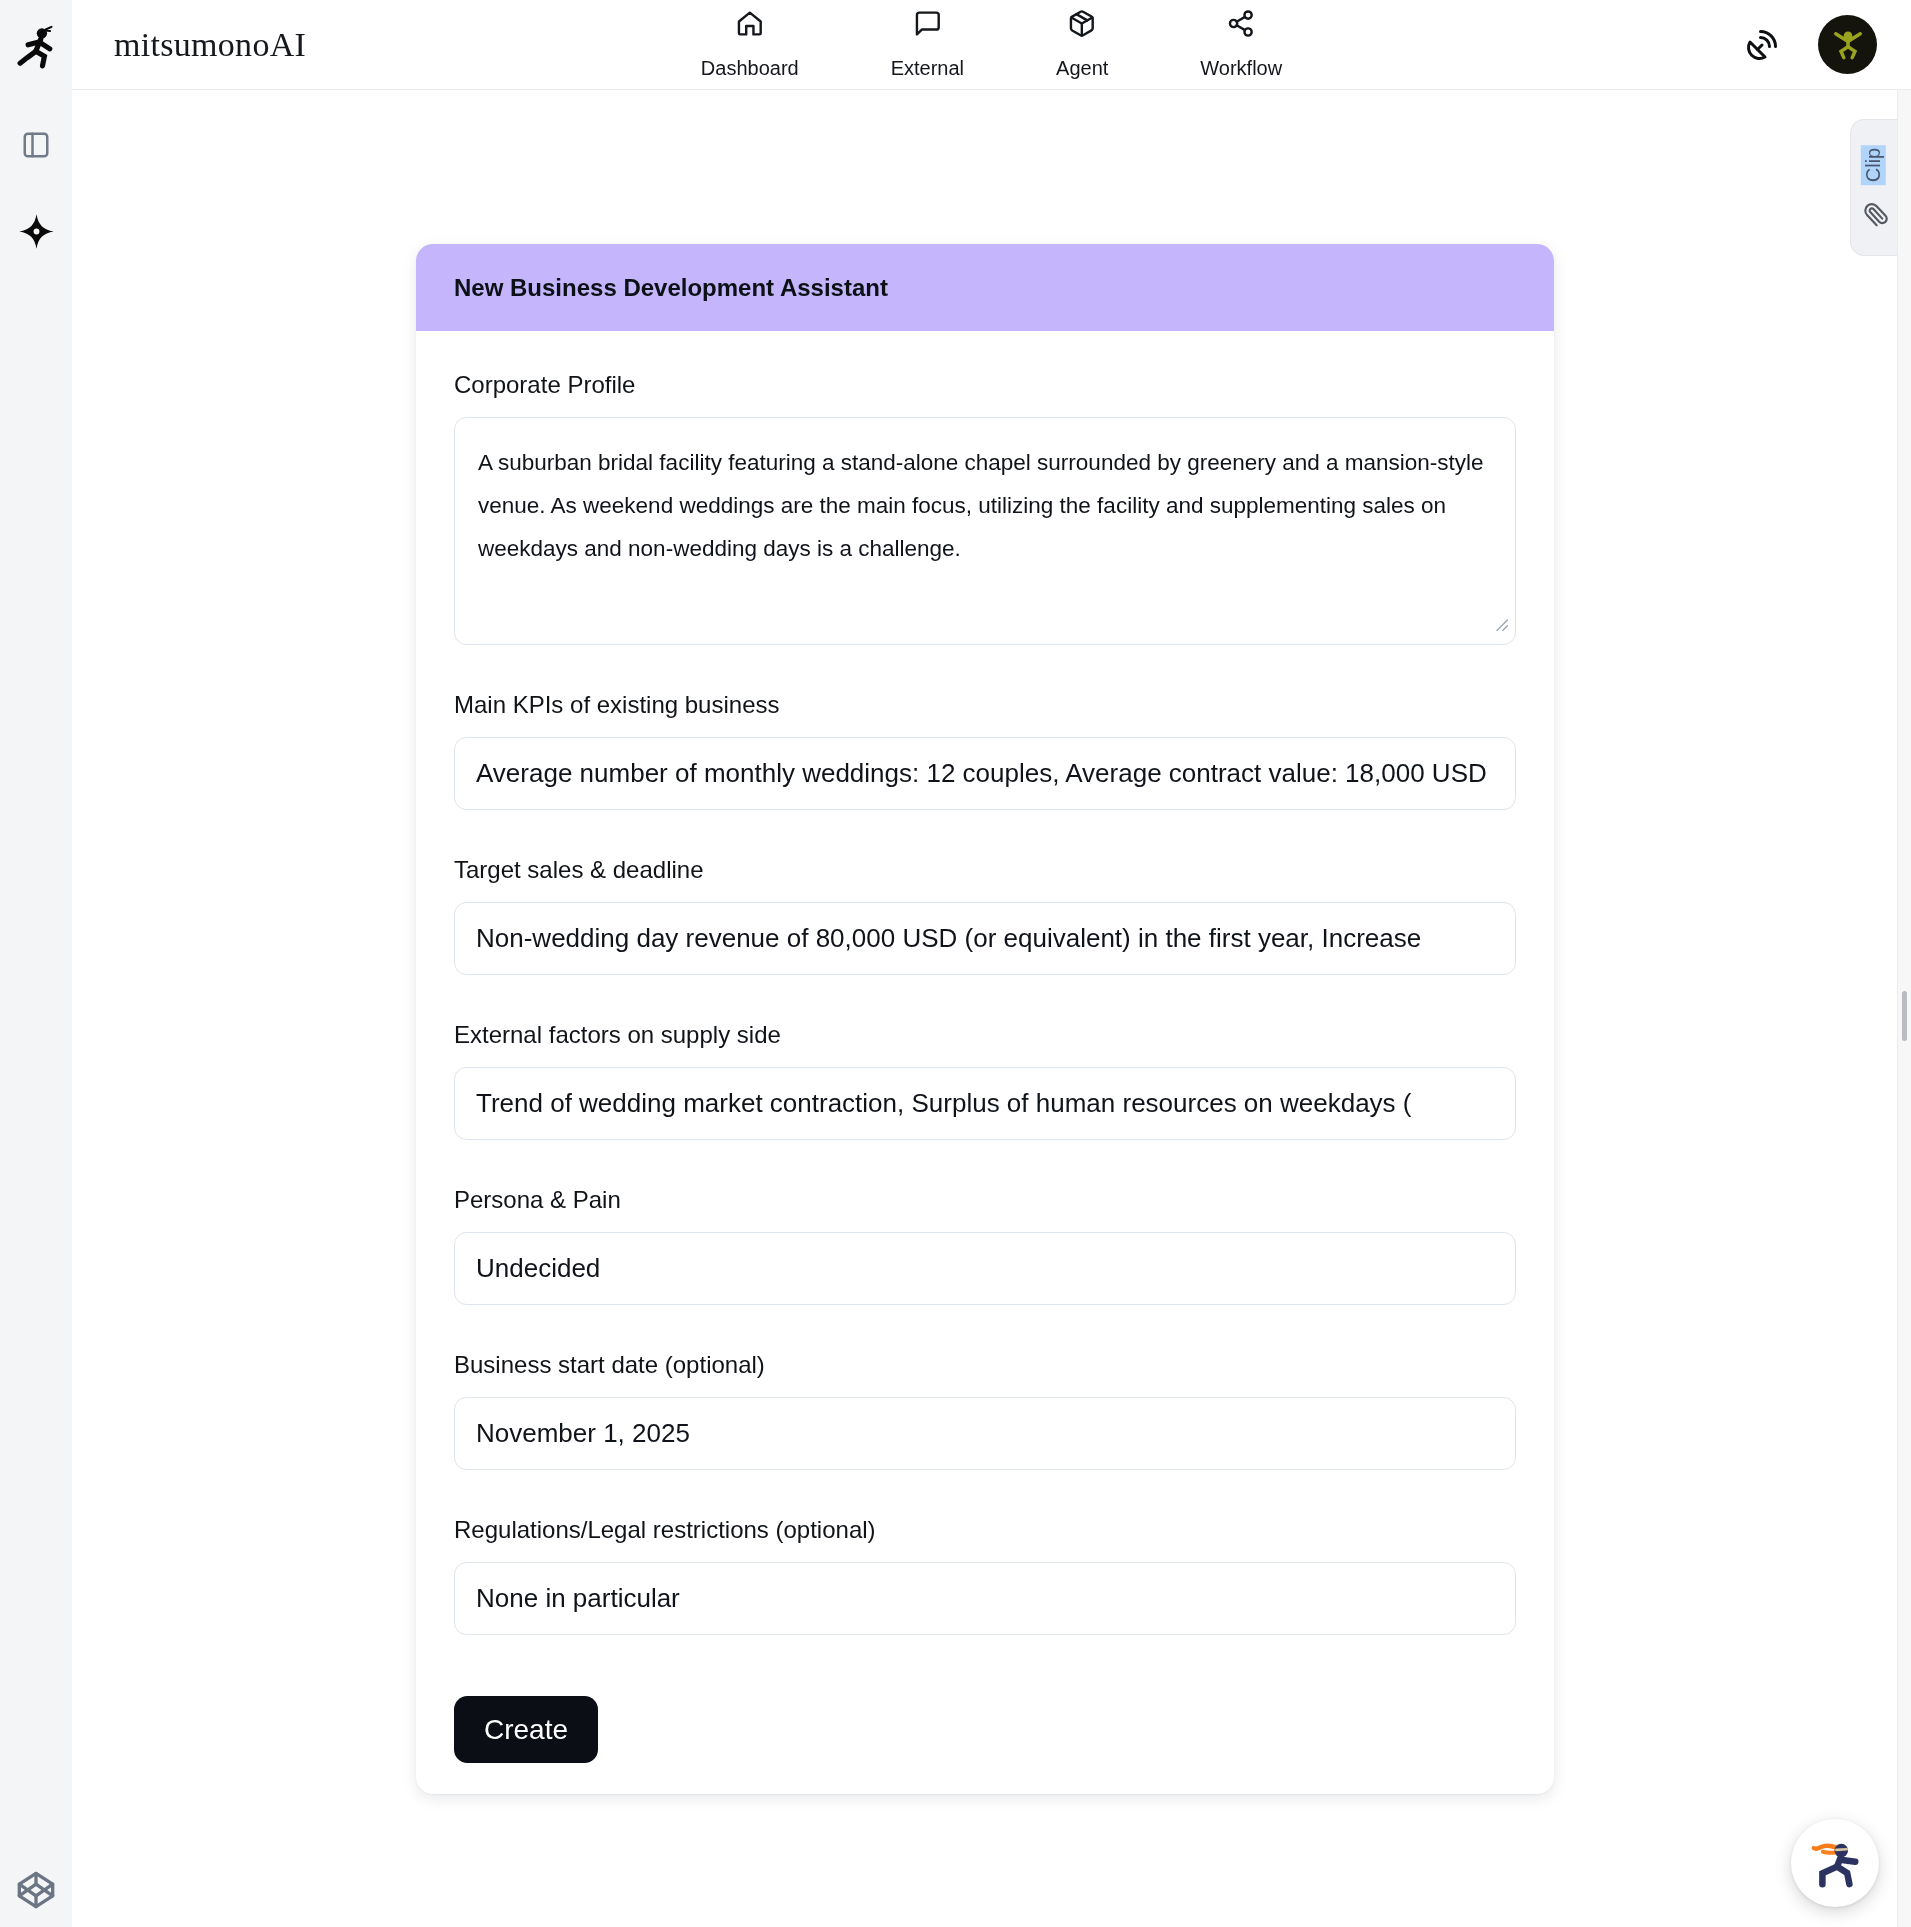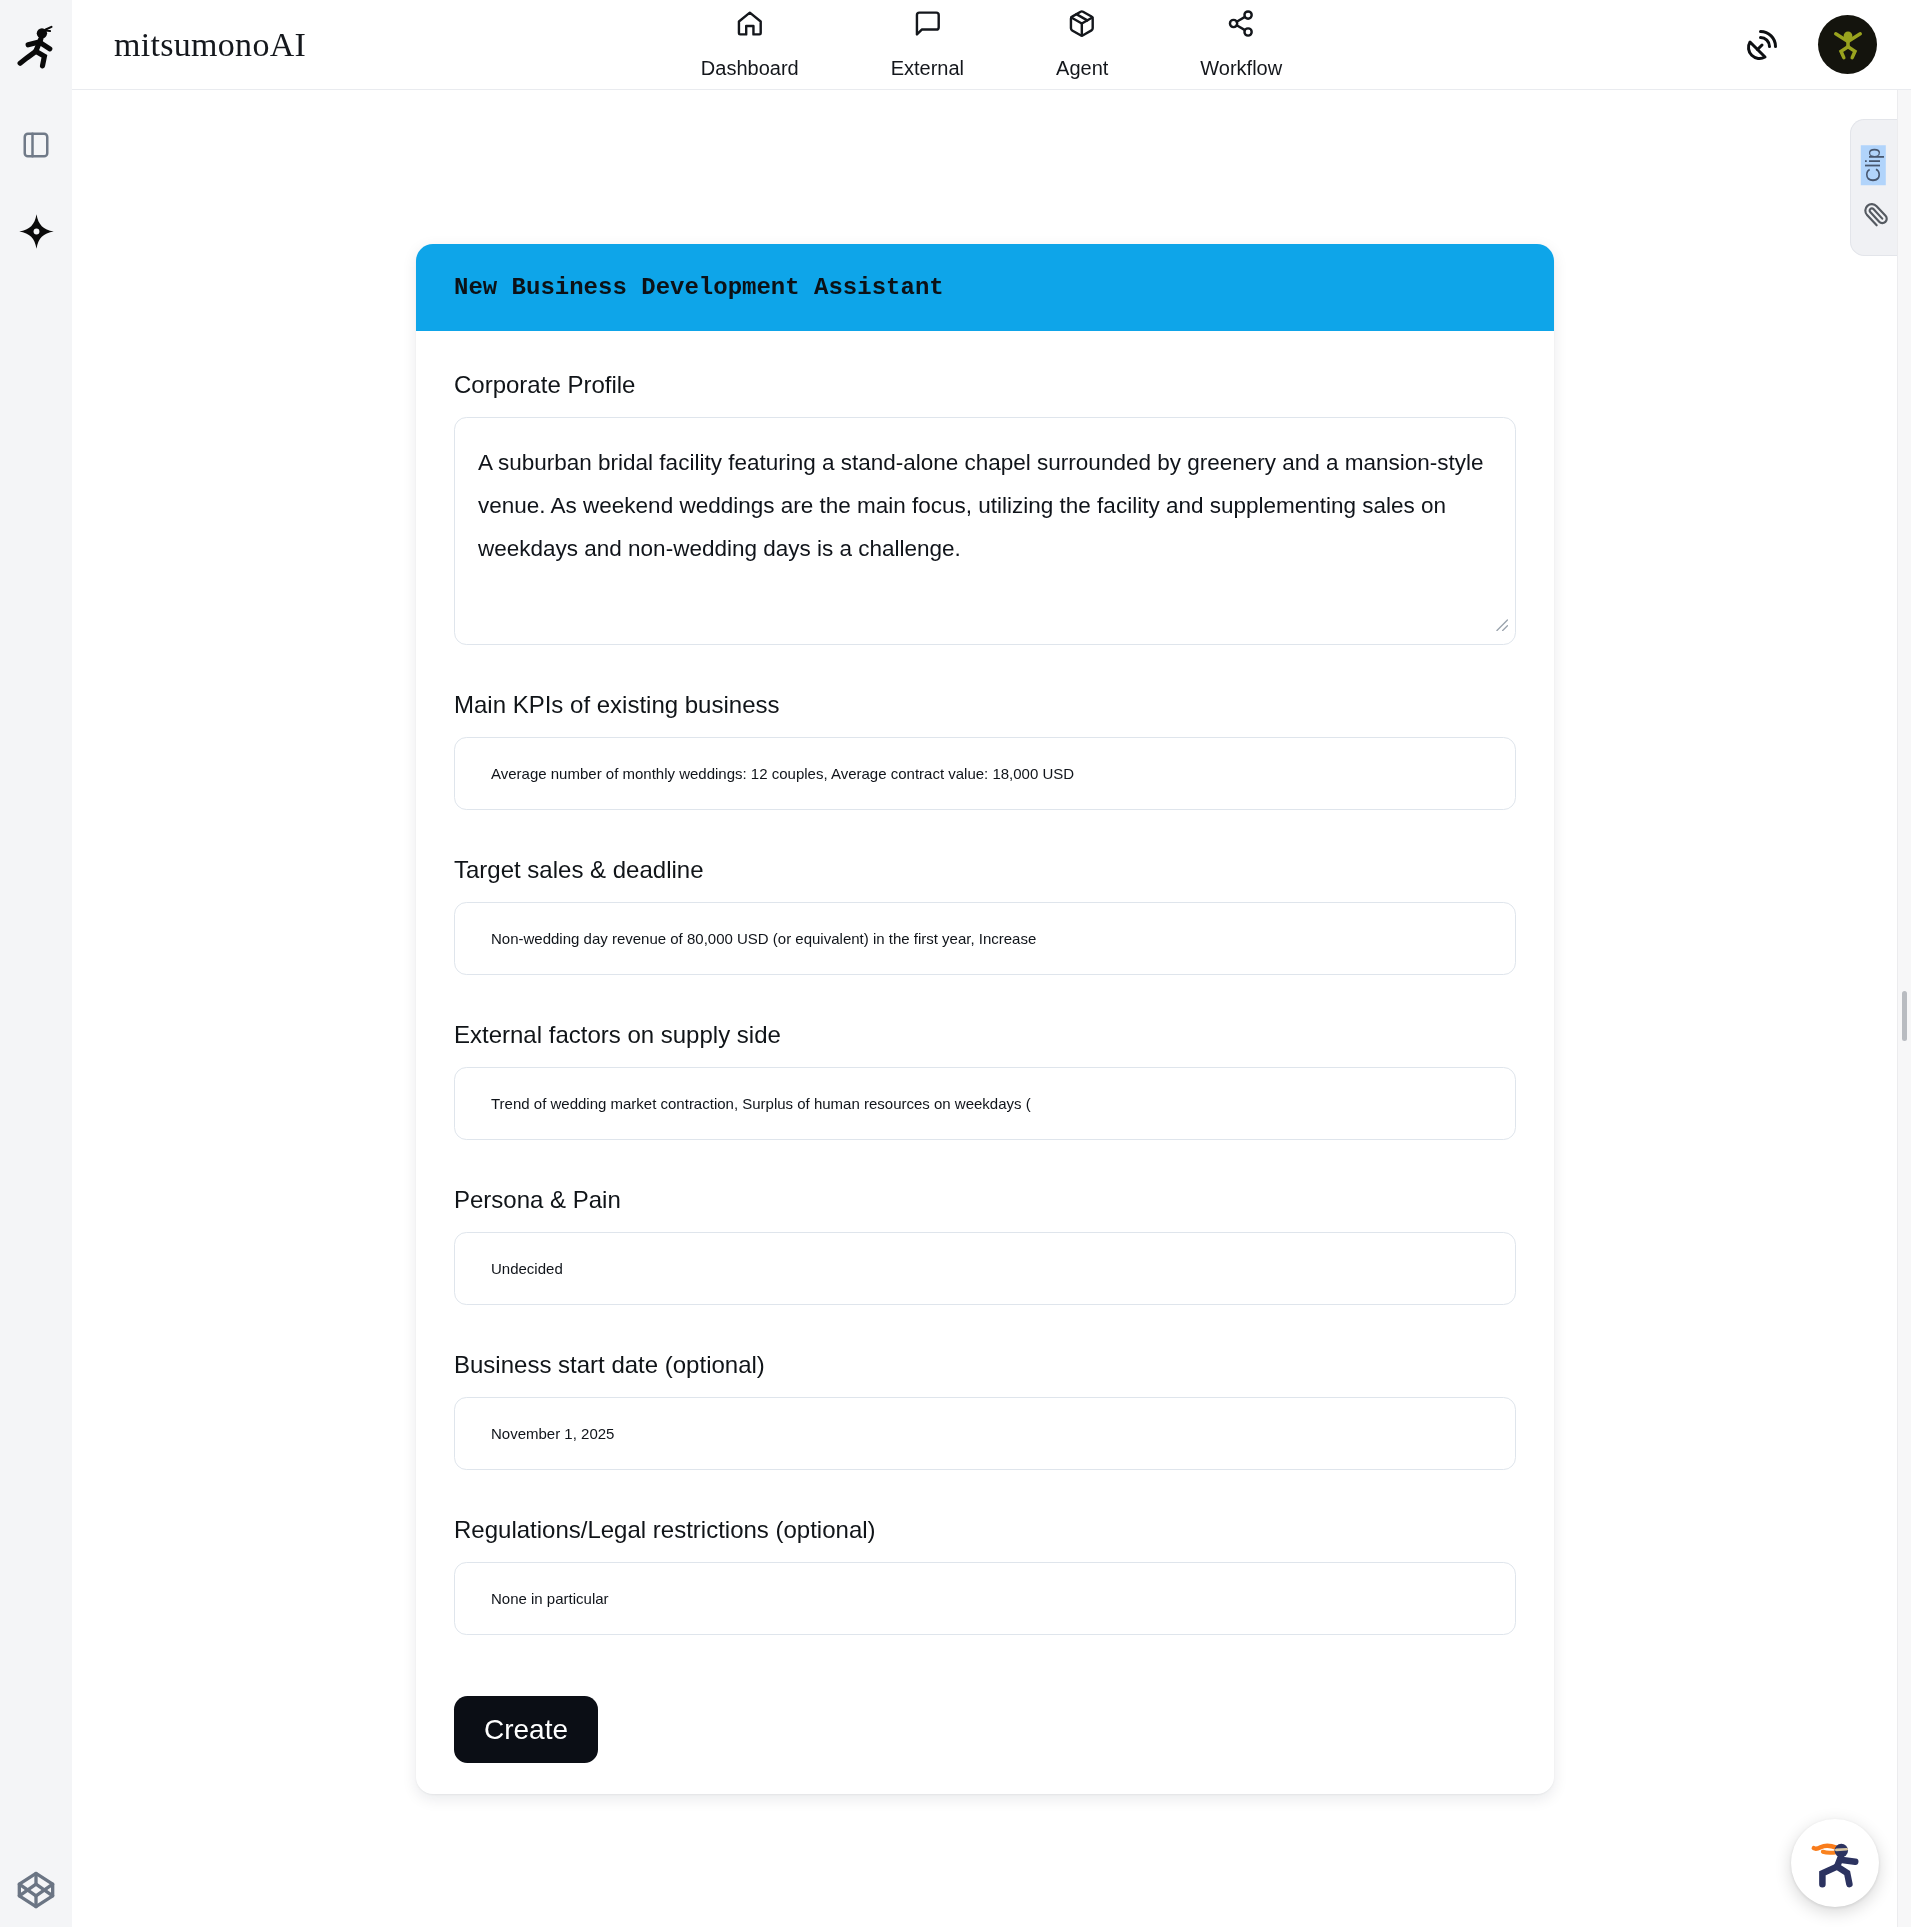--- a/index.html
+++ b/index.html
@@ -37,27 +37,27 @@
 
   
   .scroll-track { position: fixed; right: 0; top: 90px; bottom: 0; width: 14.3px; background: #f7f7f8;
     border-left: 1px solid #ececee; z-index: 40; }
   .scroll-thumb { position: absolute; left: 3.8px; width: 5.7px; top: 901px; height: 50px; background: #b9bcc1; border-radius: 2.9px; }
 
   
   .main { margin-left: 72px; padding-top: 90px; width: 1826px; }
   .card { width: 1138px; margin: 154px auto 0; background: #ffffff; border-radius: 17px;
     box-shadow: 0 1px 1.9px rgba(16,24,40,.05), 0 4.8px 15.3px rgba(16,24,40,.09); }
-  .card-header { background: #0ea5e9; border-radius: 17px 17px 0 0; padding: 29px 38px; font-family: Liberation Mono, monospace; }
+  .card-header { background: #c4b5fd; border-radius: 17px 17px 0 0; padding: 29px 38px; }
   .card-title { font-size: 24px; line-height: 29px; font-weight: 700; color: #0c1116; }
   .card-body { padding: 40px 38px 31px; }
   .group + .group { margin-top: 46px; }
   .field-label { display: block; font-size: 24px; line-height: 27px; color: #101418; margin-bottom: 19px; }
   .field-input { width: 100%; height: 73px; border: 1.4px solid #dfe5ec; border-radius: 12.4px;
-    padding: 0 36px; font-size: 15px; color: #10141a; background: #fff; outline: none; font-family: inherit; }
+    padding: 0 21px; font-size: 26px; color: #10141a; background: #fff; outline: none; font-family: inherit; }
   .textarea-wrap { position: relative; }
   .field-textarea { display: block; width: 100%; height: 228px; border: 1.4px solid #dfe5ec; border-radius: 12.4px;
     padding: 23px; font-size: 22.5px; line-height: 43px; color: #10141a; resize: none; outline: none;
     font-family: inherit; overflow: hidden; }
   .resize-handle { position: absolute; right: 7.6px; bottom: 9.6px; }
   .create-btn { margin-top: 61px; height: 67px; padding: 0 30px; background: #0b0e15; color: #ffffff;
     font-size: 28px; border: none; border-radius: 13.4px; cursor: pointer; font-family: inherit; }
 
   
   .fab { position: fixed; right: 32px; bottom: 20px; width: 88px; height: 88px; border-radius: 50%;

